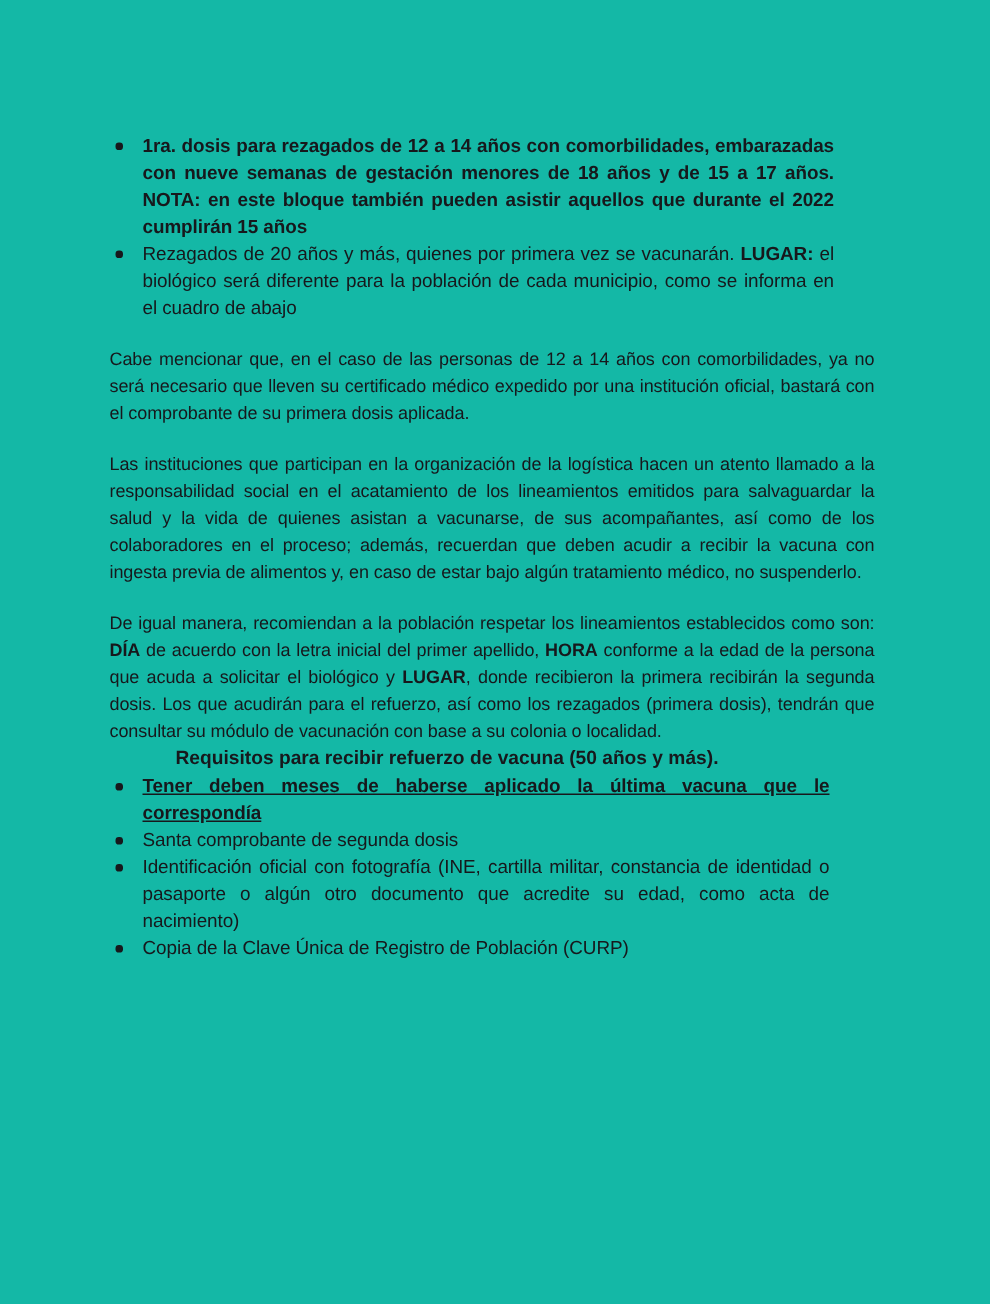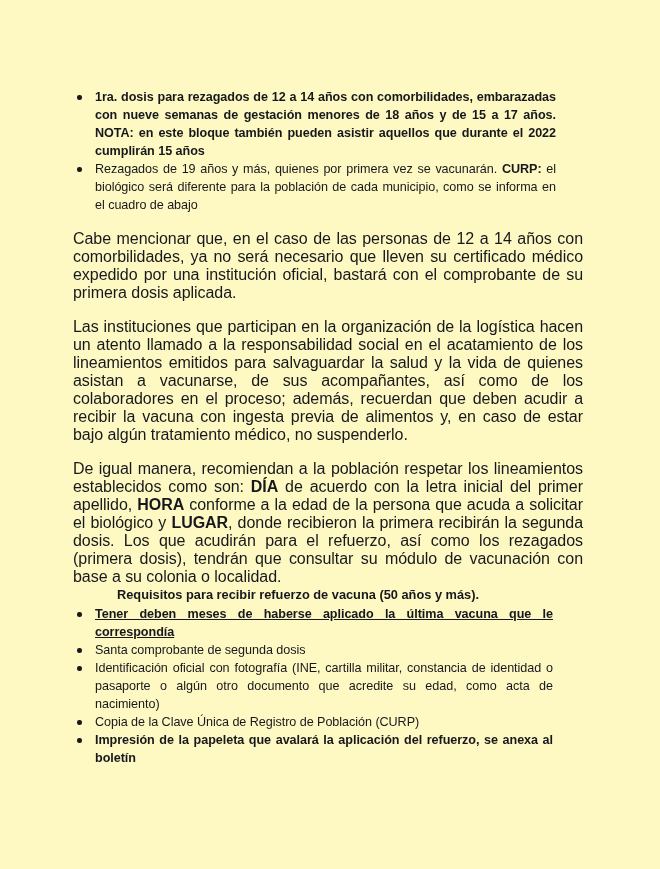--- a/index.html
+++ b/index.html
@@ -11,31 +11,31 @@
     width: 660px;
     height: 869px;
     font-family: "Liberation Sans", sans-serif;
     color: #17181c;
     overflow: hidden;
   }
   .page {
     position: relative;
     width: 660px;
     height: 869px;
-    background: #fef9c3;
+    background: #14b8a6;
     box-sizing: border-box;
     padding: 88px 77px 0 73px;
   }
   .doc-body {
     width: 510px;
   }
 
   
   .para {
-    font-size: 16px;
+    font-size: 12px;
     line-height: 18px;
     text-align: justify;
     margin: 0 0 16px 0;
     letter-spacing: -0.05px;
   }
   .para:last-child { margin-bottom: 0; }
 
   .heading {
     font-size: 12.8px;
     line-height: 18px;
@@ -84,35 +84,34 @@
   .spacer-sm { height: 16px; }
 </style>
 </head>
 <body>
 
 <div class="page">
   <div class="doc-body">
 
     <ul class="bullets list-top">
         <li><span class="b">1ra. dosis para rezagados de 12 a 14 años con comorbilidades, embarazadas con nueve semanas de gestación menores de 18 años y de 15 a 17 años. NOTA: en este bloque también pueden asistir aquellos que durante el 2022 cumplirán 15 años</span></li>
-        <li><span>Rezagados de 19 años y más, quienes por primera vez se vacunarán. </span><span class="b">CURP:</span><span> el biológico será diferente para la población de cada municipio, como se informa en el cuadro de abajo</span></li>
+        <li><span>Rezagados de 20 años y más, quienes por primera vez se vacunarán. </span><span class="b">LUGAR:</span><span> el biológico será diferente para la población de cada municipio, como se informa en el cuadro de abajo</span></li>
       </ul>
 
     <div class="spacer-sm"></div>
 
     <div>
         <p class="para"><span>Cabe mencionar que, en el caso de las personas de 12 a 14 años con comorbilidades, ya no será necesario que lleven su certificado médico expedido por una institución oficial, bastará con el comprobante de su primera dosis aplicada.</span></p>
         <p class="para"><span>Las instituciones que participan en la organización de la logística hacen un atento llamado a la responsabilidad social en el acatamiento de los lineamientos emitidos para salvaguardar la salud y la vida de quienes asistan a vacunarse, de sus acompañantes, así como de los colaboradores en el proceso; además, recuerdan que deben acudir a recibir la vacuna con ingesta previa de alimentos y, en caso de estar bajo algún tratamiento médico, no suspenderlo.</span></p>
         <p class="para"><span>De igual manera, recomiendan a la población respetar los lineamientos establecidos como son: </span><span class="b">DÍA</span><span> de acuerdo con la letra inicial del primer apellido, </span><span class="b">HORA</span><span> conforme a la edad de la persona que acuda a solicitar el biológico y </span><span class="b">LUGAR</span><span>, donde recibieron la primera recibirán la segunda dosis. Los que acudirán para el refuerzo, así como los rezagados (primera dosis), tendrán que consultar su módulo de vacunación con base a su colonia o localidad.</span></p>
       </div>
 
     <div class="heading">Requisitos para recibir refuerzo de vacuna (50 años y más).</div>
 
     <ul class="bullets list-req">
         <li><span class="bu">Tener deben meses de haberse aplicado la última vacuna que le correspondía</span></li>
         <li><span>Santa comprobante de segunda dosis</span></li>
         <li><span>Identificación oficial con fotografía (INE, cartilla militar, constancia de identidad o pasaporte o algún otro documento que acredite su edad, como acta de nacimiento)</span></li>
         <li><span>Copia de la Clave Única de Registro de Población (CURP)</span></li>
-        <li><span class="b">Impresión de la papeleta que avalará la aplicación del refuerzo, se anexa al boletín</span></li>
       </ul>
 
   </div>
 </div>
 
 </body></html>

